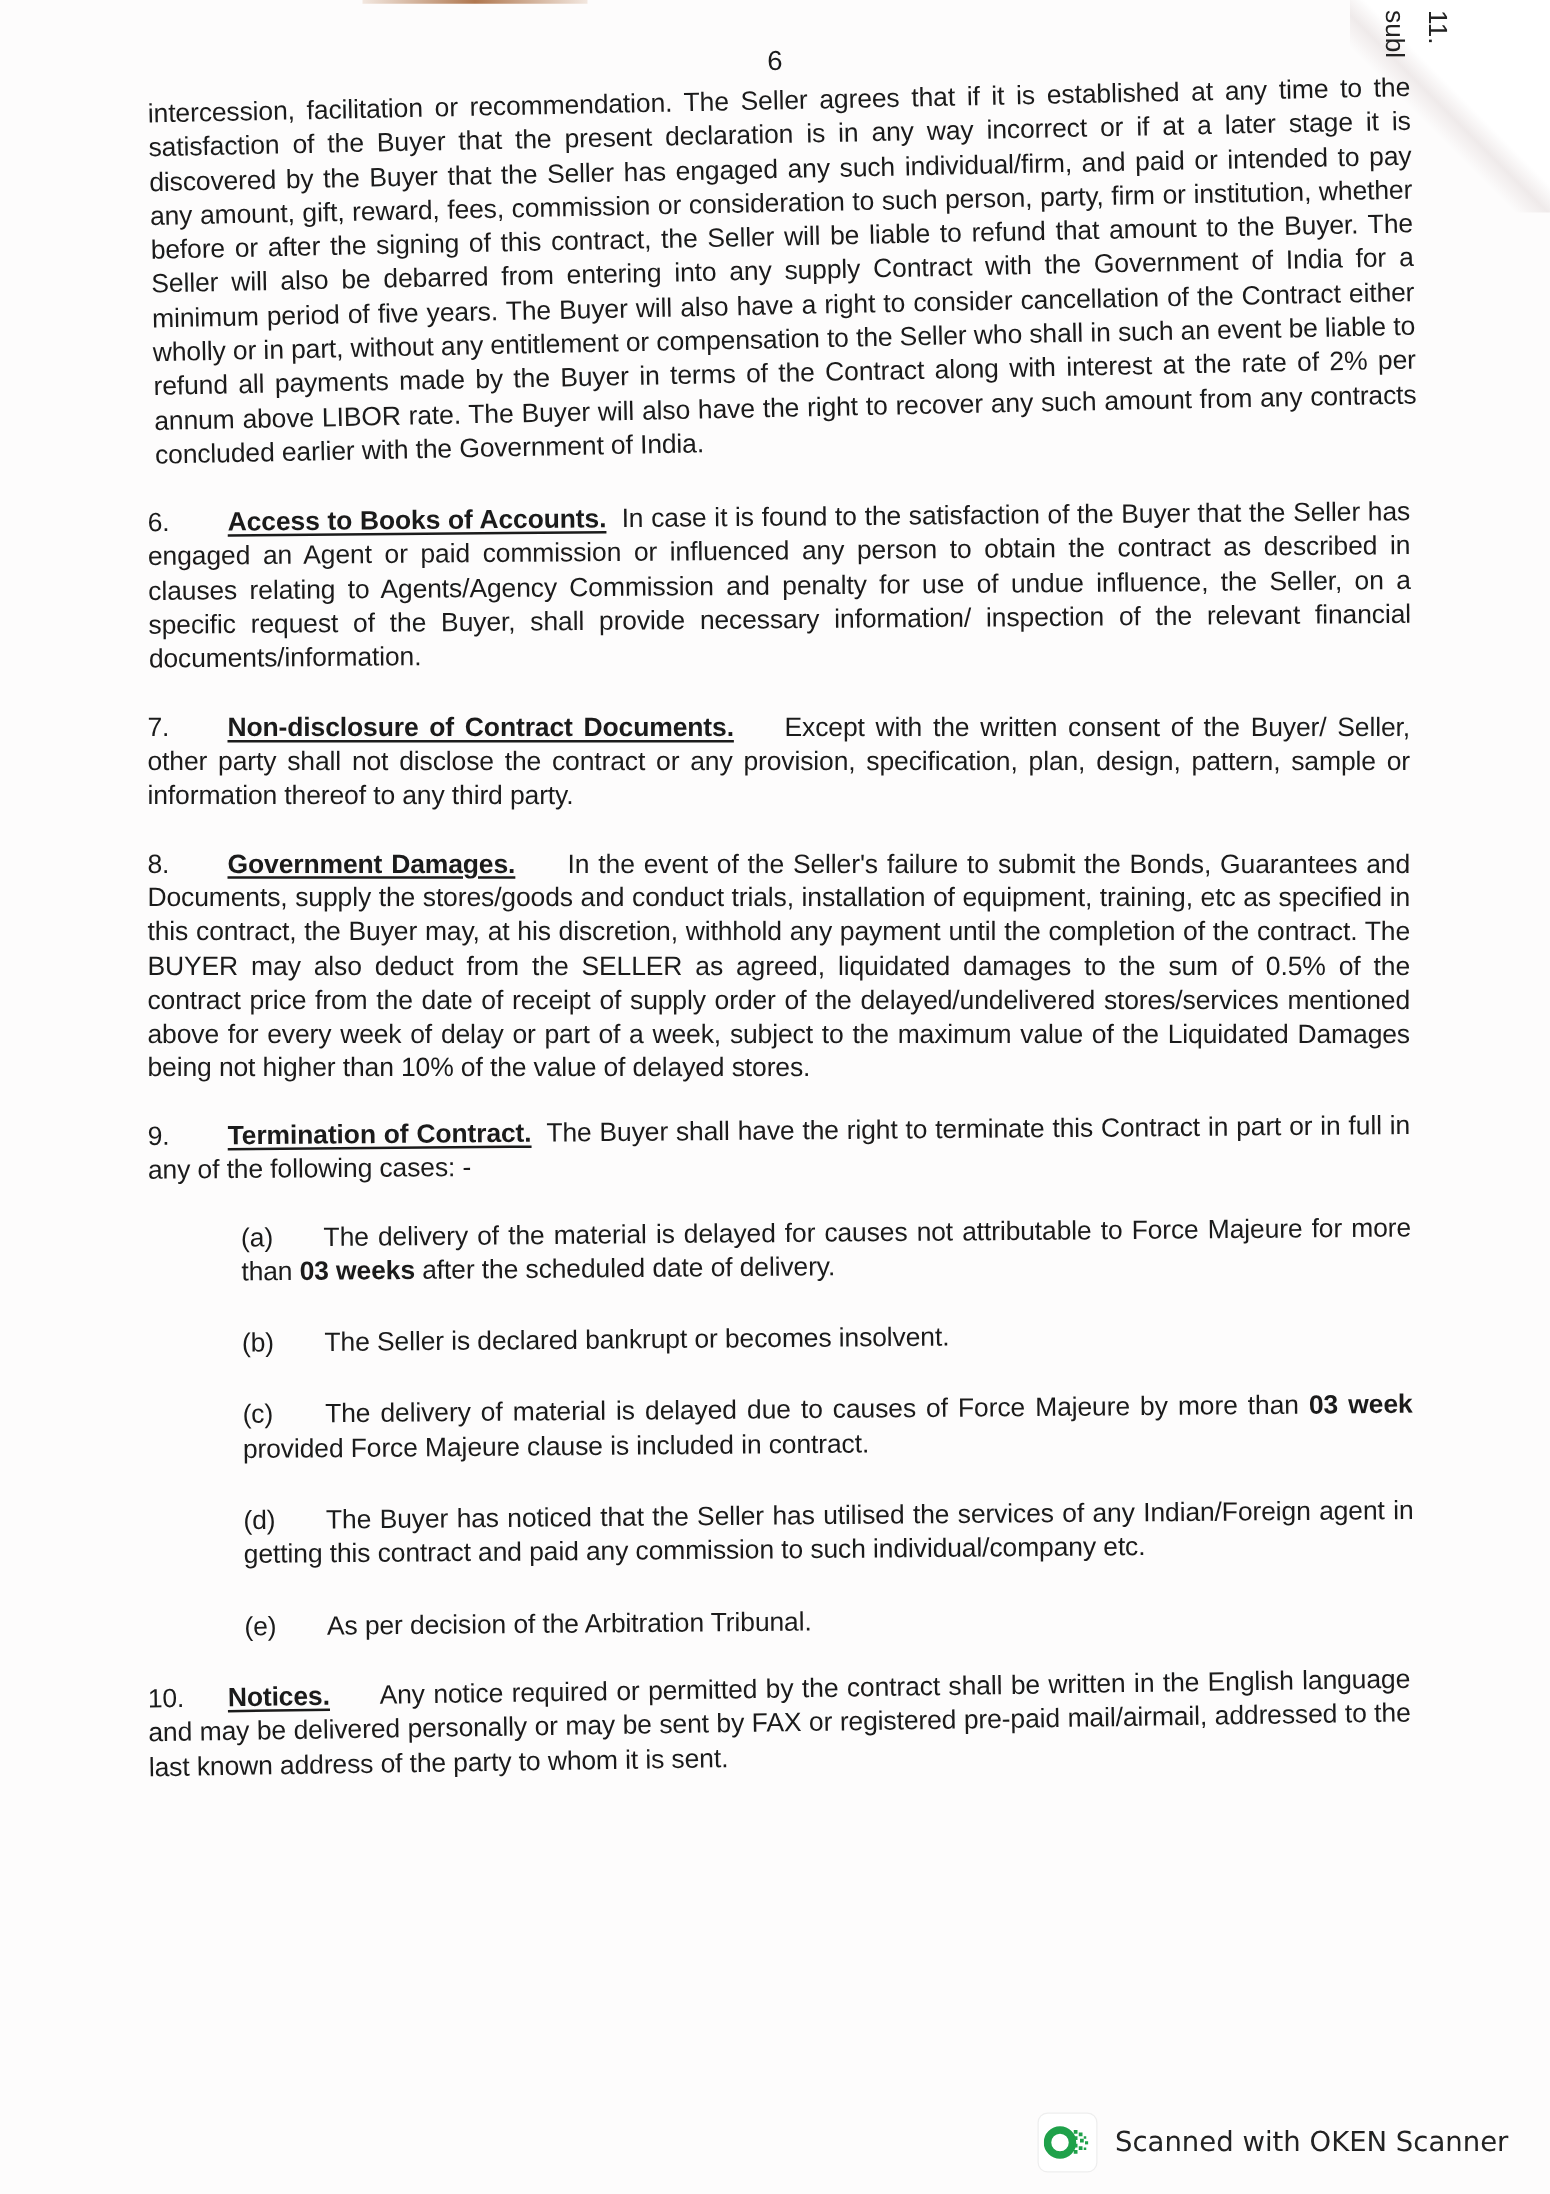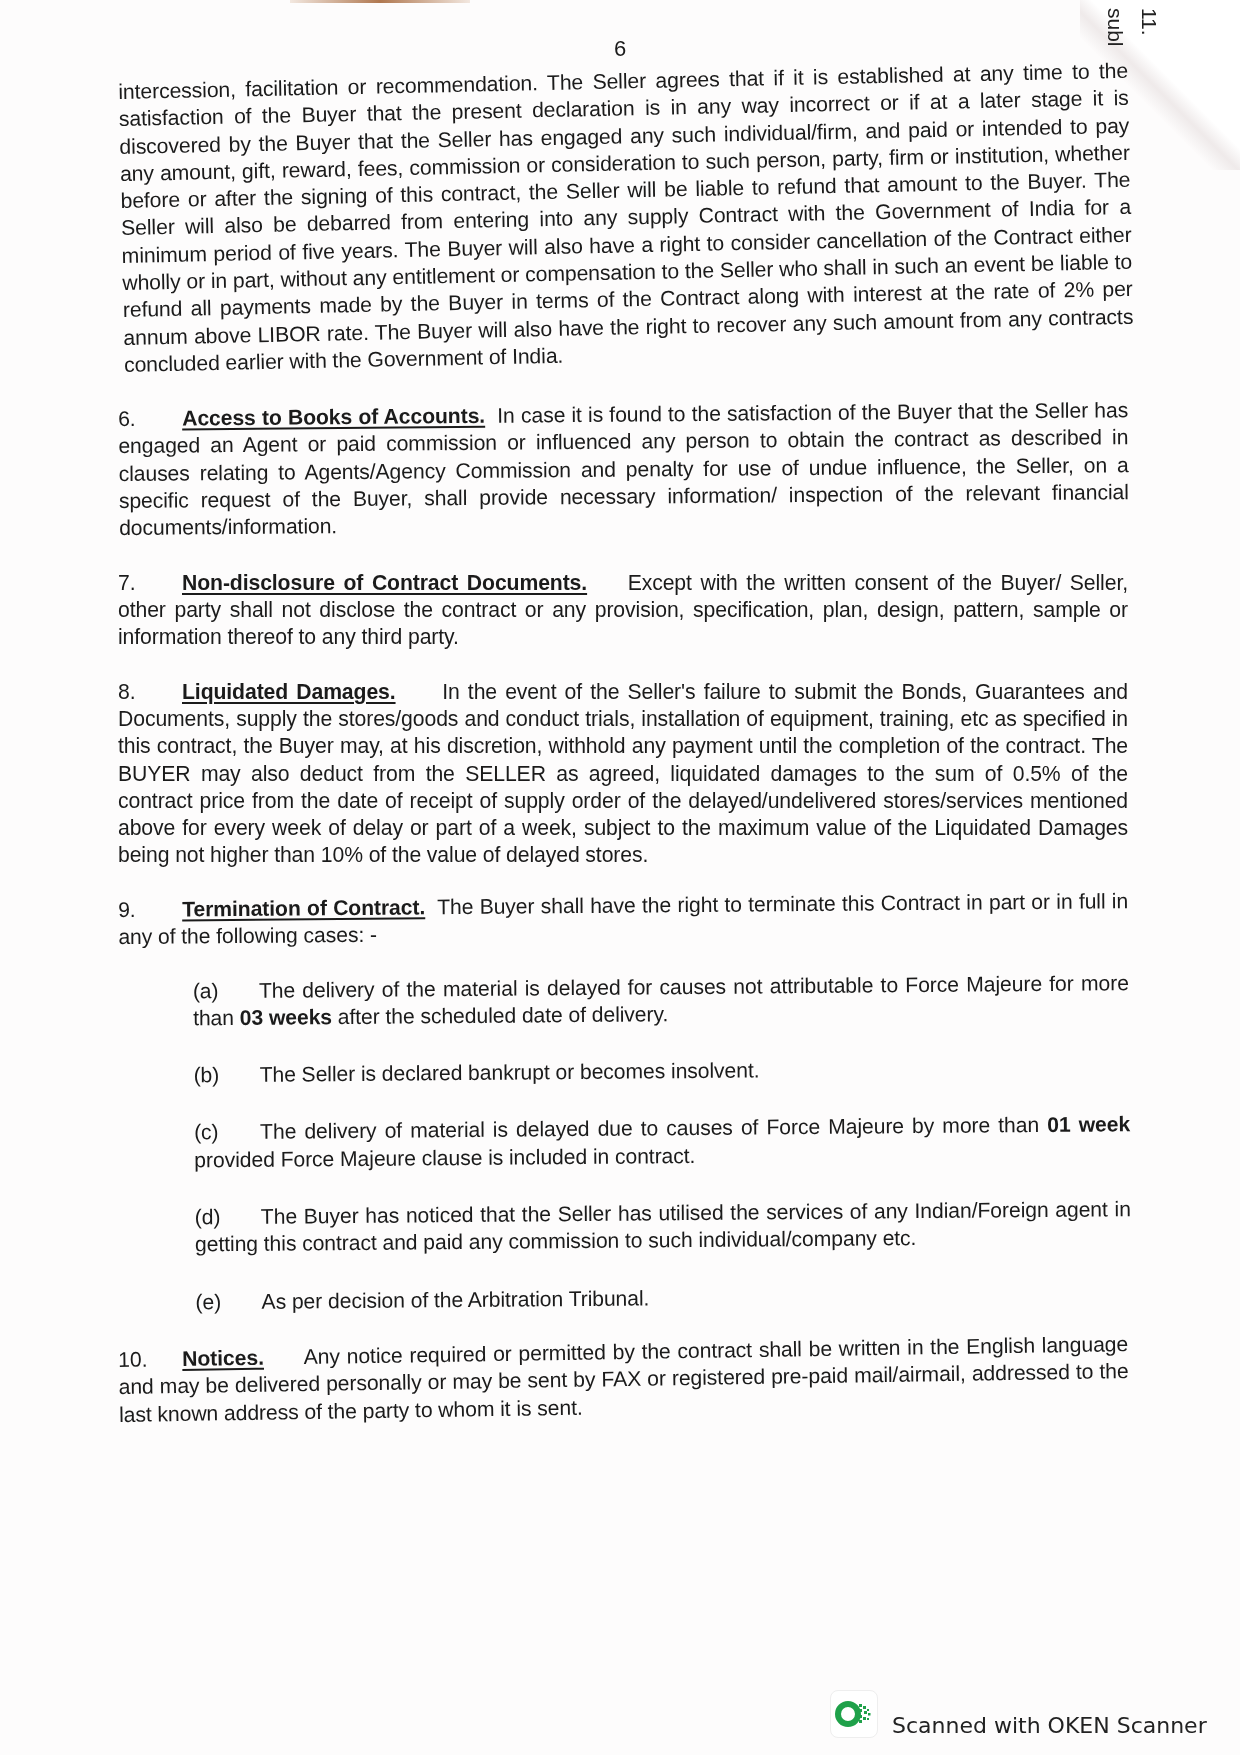--- a/index.html
+++ b/index.html
@@ -34,21 +34,21 @@
   .tilt2 { transform: rotate(-0.5deg); transform-origin: left top; }
   .tilt3 { transform: rotate(-0.9deg); transform-origin: left top; }
   p { margin: 0; text-align: justify; }
   .para { margin-bottom: 27px; }
   .num { display: inline-block; width: 64px; }
   .heading { font-weight: bold; text-decoration: underline; text-decoration-thickness: 2px; text-underline-offset: 3px; margin-right: 6px; }
   .sub { margin-left: 74px; margin-bottom: 30px; }
   .sub .letter { display: inline-block; width: 66px; }
   b { font-weight: bold; }
   .footer {
-    position: absolute; left: 830px; top: 1690px; display: flex; align-items: flex-end; gap: 14px;
+    position: absolute; left: 830px; top: 1690px; display: flex; align-items: center; gap: 14px;
   }
   .logo {
     width: 46px; height: 46px; border-radius: 8px; background: #fff;
     border: 1px solid #eee; display: flex; align-items: center; justify-content: center;
   }
   .footer-text { font-family: "DejaVu Sans", sans-serif; font-size: 22px; color: #222; }
 </style>
 </head>
 <body>
 
@@ -77,39 +77,39 @@
 
   <div>
     <p class="para">
       <span class="num">7.</span><span class="heading">Non-disclosure of Contract Documents.</span>
       &nbsp;&nbsp;&nbsp;<span>Except with the written consent of the Buyer/ Seller, other party shall not disclose the contract or any provision, specification, plan, design, pattern, sample or information thereof to any third party.</span>
     </p>
   </div>
 
   <div>
     <p class="para">
-      <span class="num">8.</span><span class="heading">Liquidated Damages.</span>
+      <span class="num">8.</span><span class="heading">Government Damages.</span>
       &nbsp;&nbsp;&nbsp;&nbsp;<span>In the event of the Seller's failure to submit the Bonds, Guarantees and Documents, supply the stores/goods and conduct trials, installation of equipment, training, etc as specified in this contract, the Buyer may, at his discretion, withhold any payment until the completion of the contract. The BUYER may also deduct from the SELLER as agreed, liquidated damages to the sum of 0.5% of the contract price from the date of receipt of supply order of the delayed/undelivered stores/services mentioned above for every week of delay or part of a week, subject to the maximum value of the Liquidated Damages being not higher than 10% of the value of delayed stores.</span>
     </p>
   </div>
 
   <div class="tilt2" style="margin-top:6px;">
     <p class="para">
       <span class="num">9.</span><span class="heading">Termination of Contract.</span>
       <span>The Buyer shall have the right to terminate this Contract in part or in full in any of the following cases: -</span>
     </p>
 
     <p class="sub">
       <span class="letter">(a)</span><span>The delivery of the material is delayed for causes not attributable to Force Majeure for more than </span><b>03 weeks</b><span> after the scheduled date of delivery.</span>
     </p>
     <p class="sub">
       <span class="letter">(b)</span><span>The Seller is declared bankrupt or becomes insolvent.</span>
     </p>
     <p class="sub">
-      <span class="letter">(c)</span><span>The delivery of material is delayed due to causes of Force Majeure by more than </span><b>01 week</b><span> provided Force Majeure clause is included in contract.</span>
+      <span class="letter">(c)</span><span>The delivery of material is delayed due to causes of Force Majeure by more than </span><b>03 week</b><span> provided Force Majeure clause is included in contract.</span>
     </p>
     <p class="sub">
       <span class="letter">(d)</span><span>The Buyer has noticed that the Seller has utilised the services of any Indian/Foreign agent in getting this contract and paid any commission to such individual/company etc.</span>
     </p>
     <p class="sub">
       <span class="letter">(e)</span><span>As per decision of the Arbitration Tribunal.</span>
     </p>
   </div>
 
   <div class="tilt3" style="margin-top:14px;">

